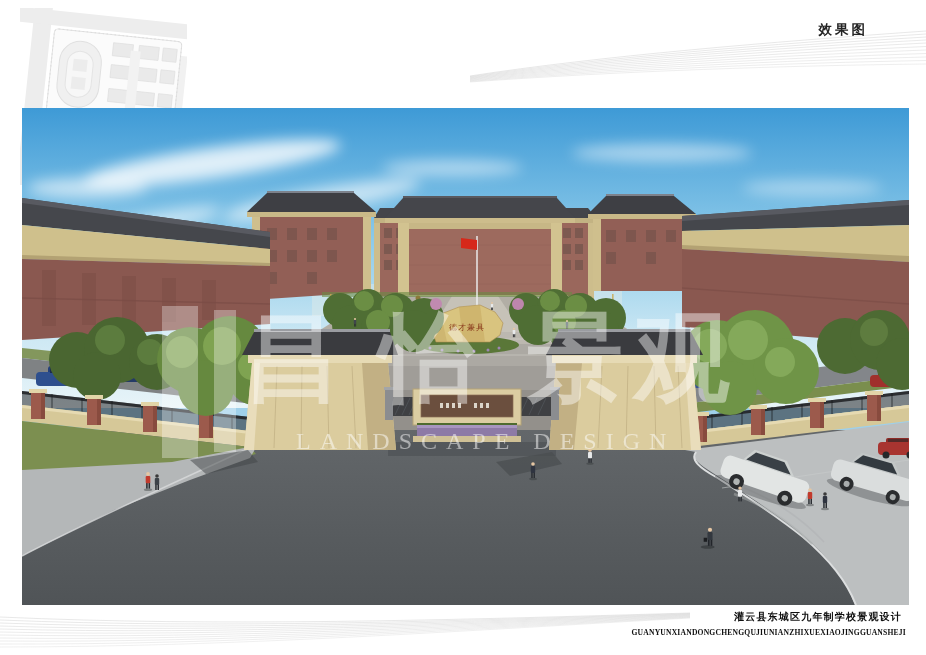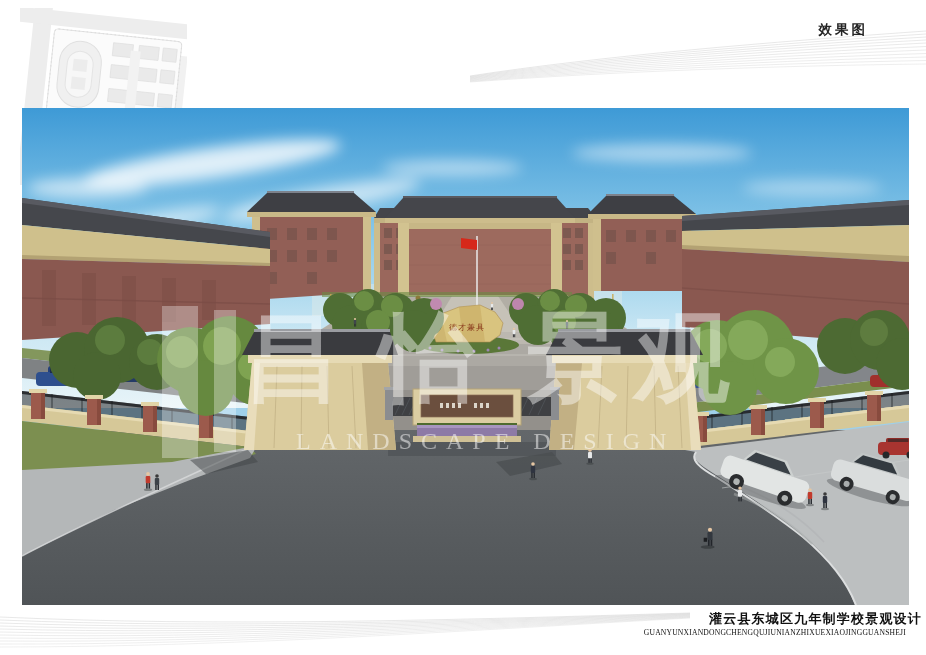--- a/index.html
+++ b/index.html
@@ -17,24 +17,24 @@
   .wm-bar.b1{left:140px;top:198px;width:36px;height:152px;}
   .wm-bar.b2{left:192px;top:202px;width:22px;height:142px;}
   .wm-cn span{position:absolute;top:202px;font-size:96px;line-height:1;font-weight:bold;
         color:rgba(255,255,255,0.44);font-family:"Liberation Sans",sans-serif;}
   .wm-cn span:nth-child(1){left:222px;}
   .wm-cn span:nth-child(2){left:358px;}
   .wm-cn span:nth-child(3){left:505px;}
   .wm-cn span:nth-child(4){left:612px;}
   .wm-en{position:absolute;left:274px;top:320px;font-family:"Liberation Serif",serif;
         font-size:24px;letter-spacing:9px;color:rgba(255,255,255,0.5);white-space:nowrap;}
-  .title-cn{position:absolute;top:610px;right:4px;font-size:13px;font-weight:bold;
+  .title-cn{position:absolute;top:610px;right:24px;font-size:10px;font-weight:bold;
         letter-spacing:1.2px;color:#101010;white-space:nowrap;}
   .title-py{position:absolute;top:628px;right:20px;font-family:"Liberation Serif",serif;
-        font-size:7.6px;font-weight:normal;letter-spacing:0.2px;color:#101010;white-space:nowrap;text-align:center;}
+        font-size:7.6px;font-weight:bold;letter-spacing:0.2px;color:#101010;white-space:nowrap;text-align:center;}
 </style>
 </head>
 <body>
 
 <div class="page">
 
   <svg class="swoosh-tr" width="456" height="64" viewBox="0 0 456 64">
     <g fill="none" stroke="#dadada" stroke-width="0.7">
       <path d="M0,50 C130,30 300,16 456,5" opacity="0.9"></path>
       <path d="M0,50.6 C132,31.5 302,18 456,8" opacity="0.85"></path>

